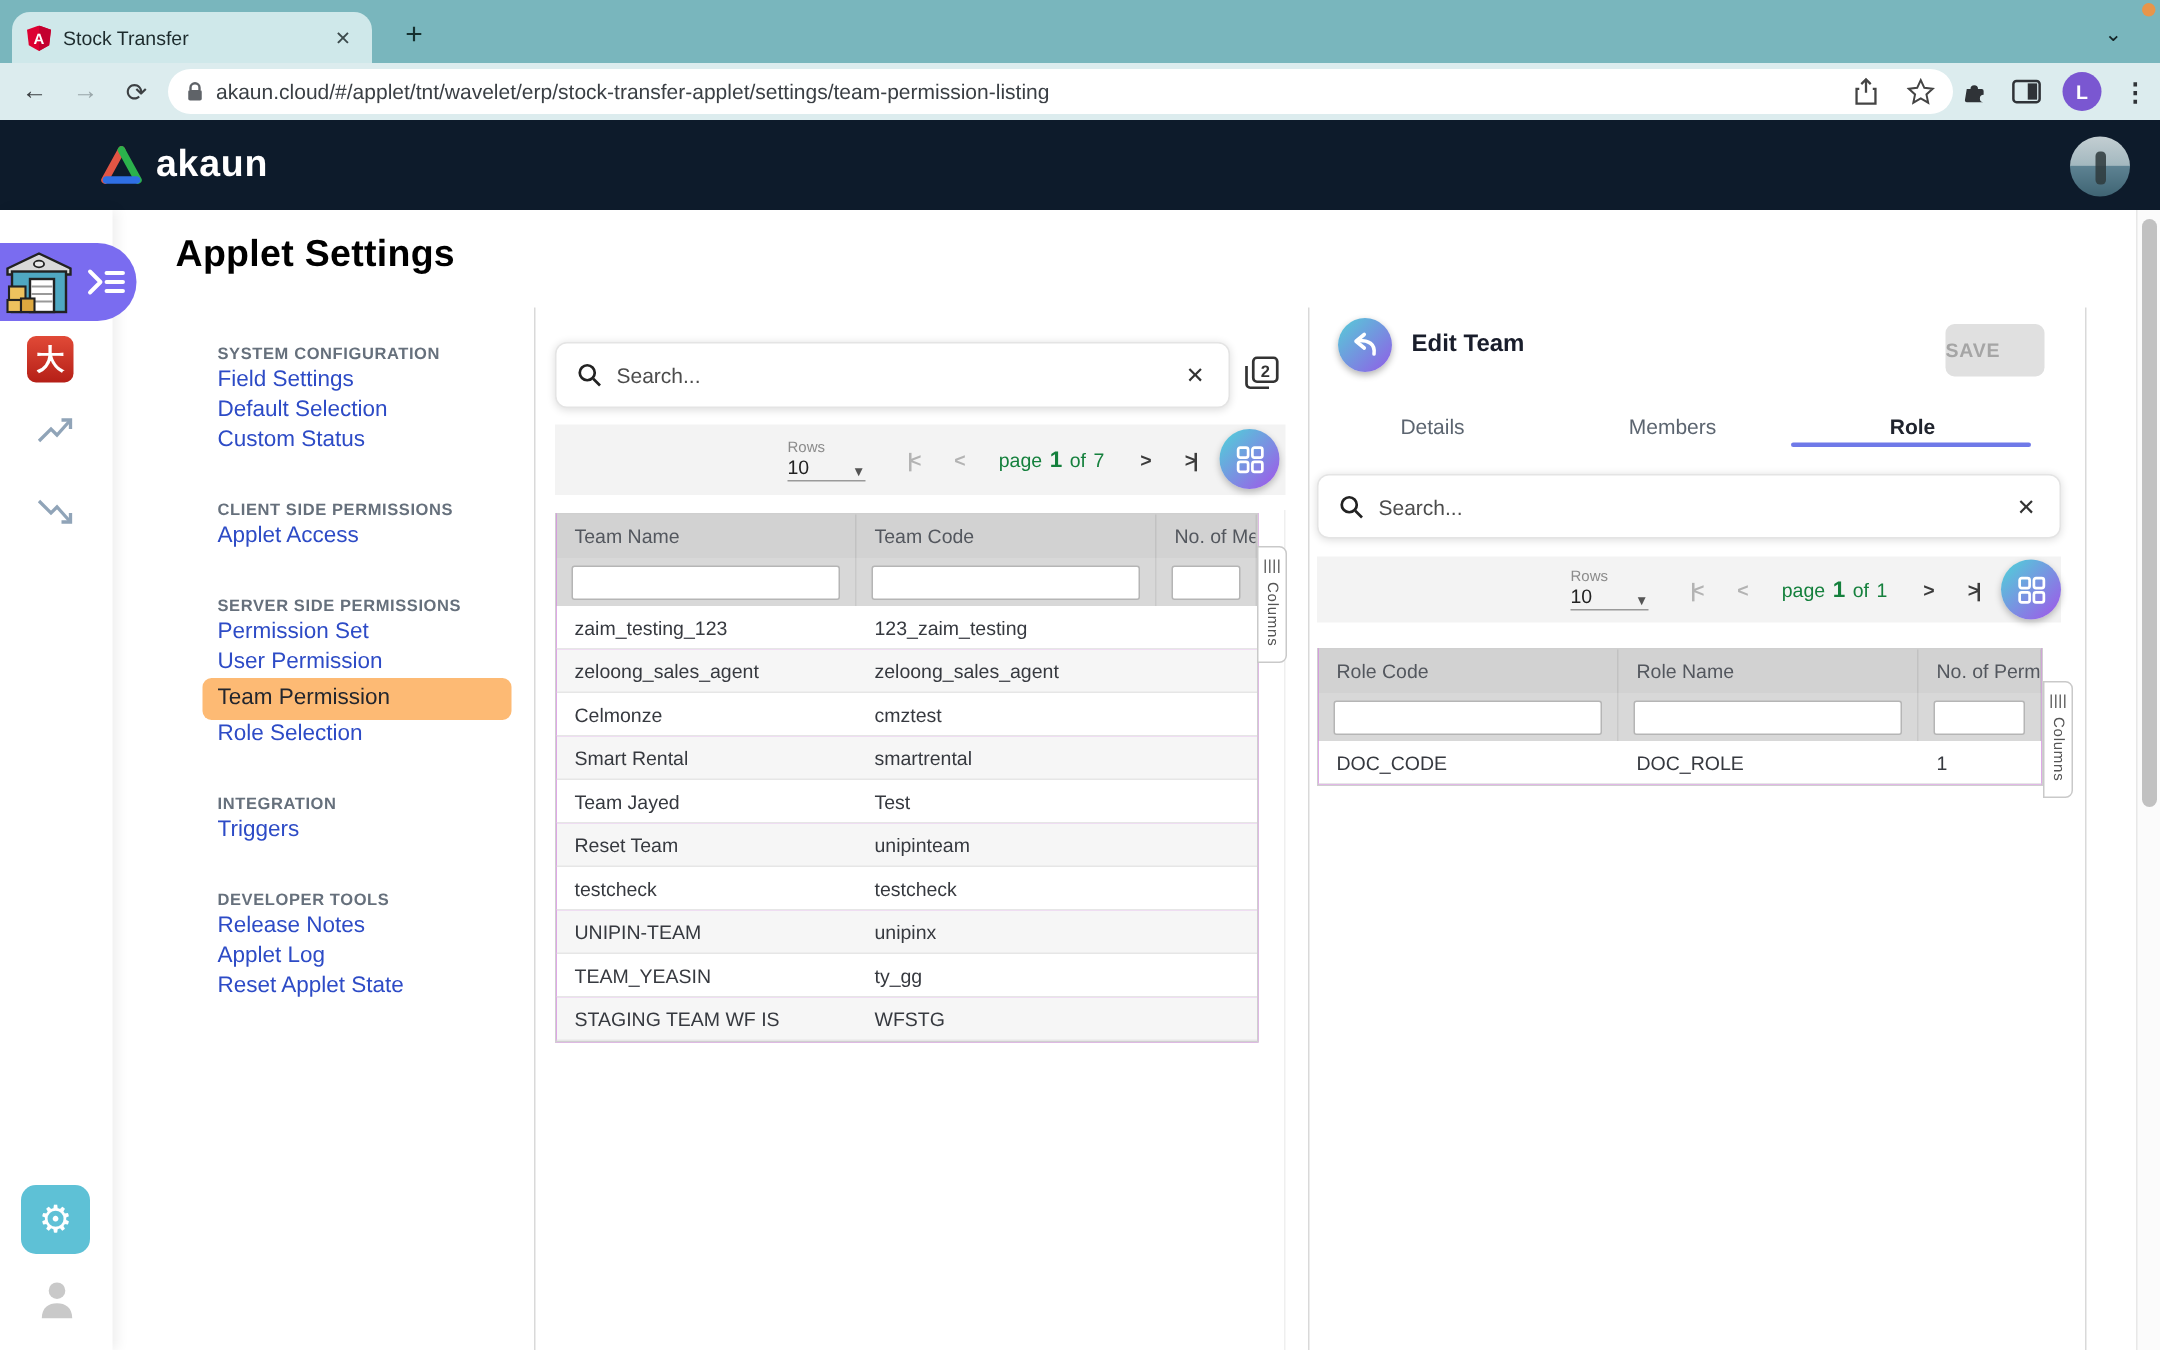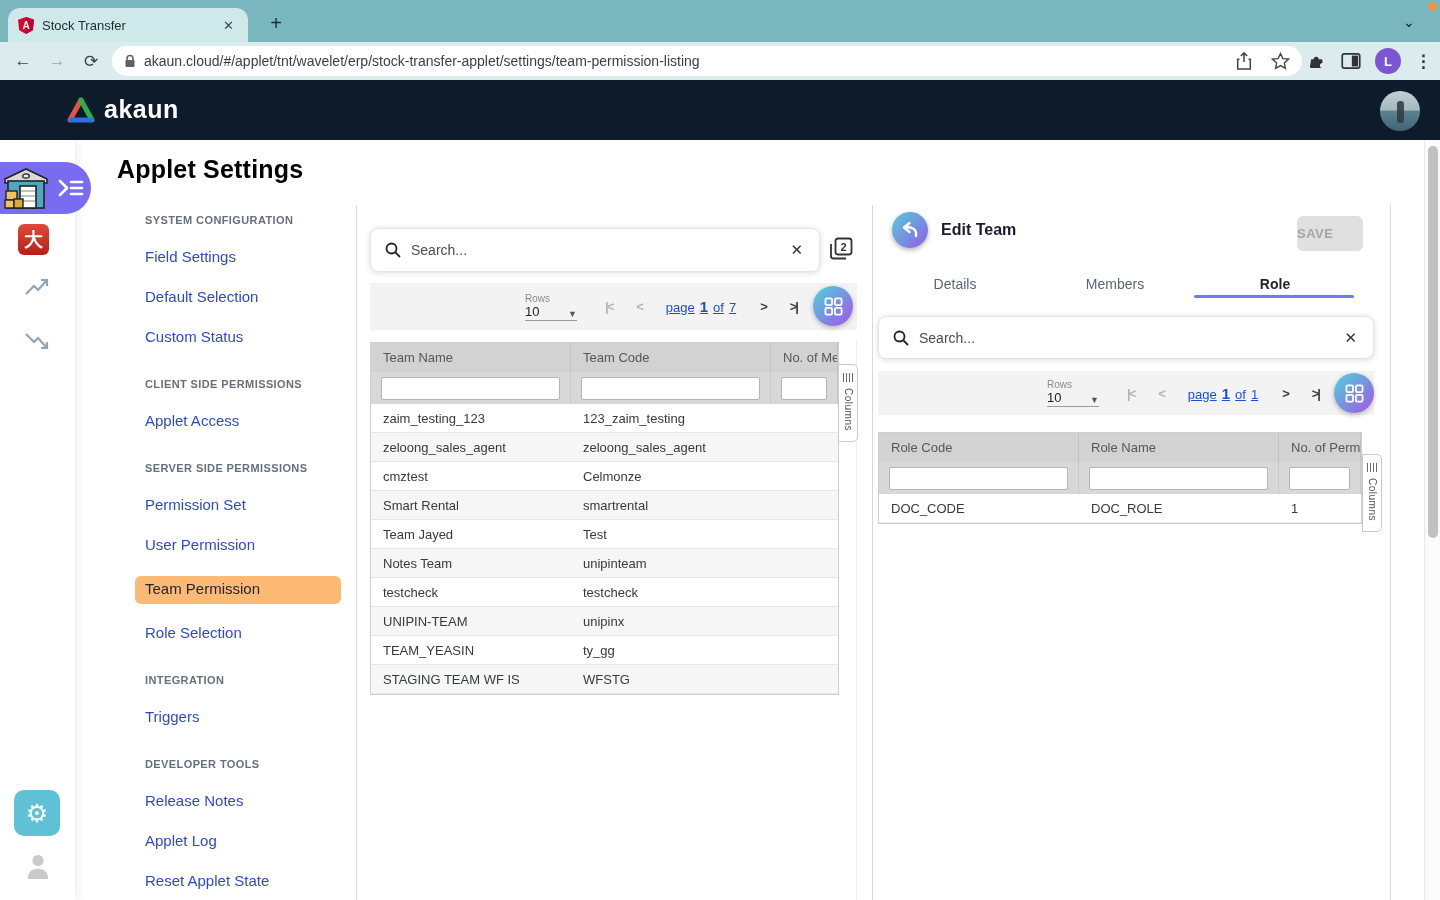--- a/index.html
+++ b/index.html
@@ -44,22 +44,22 @@
            background:linear-gradient(180deg,#e14a37,#b51f17);color:#fff;font-size:19px;font-weight:bold;
            display:flex;align-items:center;justify-content:center;}
   .gear-btn{position:absolute;left:14px;top:650px;width:46px;height:46px;border-radius:10px;background:#5ec1d6;
             color:#fff;font-size:25px;display:flex;align-items:center;justify-content:center;}
 
   
   .page-title{position:absolute;left:117px;top:155px;font-size:25px;font-weight:600;color:#000000;letter-spacing:.2px;}
 
   .settings-nav{position:absolute;left:145px;top:214px;width:210px;}
   .nav-header{font-size:11px;font-weight:bold;color:#66707c;letter-spacing:.4px;height:14px;margin-top:30px;}
-  .nav-header:first-child{margin-top:0;}
-  .nav-item{font-size:15px;color:#2d4bc6;height:20px;margin-top:20px;cursor:pointer;}
+  .nav-header:first-child{margin-top:16px;}
+  .nav-item{font-size:15px;color:#2d4bc6;height:20px;margin-top:0;cursor:pointer;}
   .nav-item.active{background:#fdba74;border-radius:6px;color:#23262e;font-weight:400;
                    padding:4px 10px;margin-left:-10px;width:186px;}
 
   .vline{position:absolute;top:205px;height:695px;width:1px;background:#d9d9d9;}
 
   
   .searchbox{position:absolute;height:44px;background:#fff;border:1px solid #e4e4e4;border-radius:8px;
              box-shadow:0 1px 6px rgba(0,0,0,.14);display:flex;align-items:center;padding:0 14px;box-sizing:border-box;}
   .searchbox input{border:none;outline:none;flex:1;font-size:14px;color:#333;margin-left:8px;
                    font-family:"Liberation Sans",sans-serif;background:transparent;}
@@ -69,21 +69,21 @@
   
   .pagi-strip{position:absolute;height:47px;background:#f3f3f3;display:flex;align-items:center;
               justify-content:flex-end;gap:24px;box-sizing:border-box;}
   .rows-box{display:flex;flex-direction:column;margin-right:4px;}
   .rows-label{font-size:10px;color:#8b8b8b;}
   .rows-select{width:52px;border-bottom:1px solid #9a9a9a;font-size:13px;color:#222;display:flex;
                justify-content:space-between;align-items:flex-end;padding-bottom:1px;cursor:pointer;}
   .dd-arrow{font-size:9px;color:#555;}
   .pg-ic{font-size:13px;font-weight:bold;color:#3c3c3c;letter-spacing:-2px;cursor:pointer;}
   .pg-ic.dim{color:#b3b3b3;}
-  .pg-text{font-size:13px;color:#1d4ed8;display:flex;gap:5px;align-items:flex-end;text-decoration:underline;}
+  .pg-text{font-size:13px;color:#15803d;display:flex;gap:5px;align-items:center;}
   .pg-text b{font-size:15px;}
   .grid-btn{position:absolute;top:3px;width:40px;height:40px;border-radius:50%;
             background:linear-gradient(135deg,#55c8da 10%,#9a60e8 90%);display:flex;align-items:center;
             justify-content:center;box-shadow:0 2px 5px rgba(0,0,0,.25);cursor:pointer;}
 
   
   .dtable{position:absolute;border:1px solid #cfcfcf;border-top:none;overflow:hidden;background:#d946ef;}
   .trow{display:grid;grid-template-columns:200px 200px 1fr;}
   .thead{background:#d2d2d2;height:29px;border-top:1px solid #cfcfcf;}
   .thead .tcell{font-size:13px;color:#53575e;display:flex;align-items:center;padding-left:12px;
@@ -320,36 +320,36 @@
         <div class="tcell">zaim_testing_123</div>
         <div class="tcell">123_zaim_testing</div>
         <div class="tcell"></div>
       </div>
       <div class="trow tdata alt">
         <div class="tcell">zeloong_sales_agent</div>
         <div class="tcell">zeloong_sales_agent</div>
         <div class="tcell"></div>
       </div>
       <div class="trow tdata">
+        <div class="tcell">Celmonze</div>
         <div class="tcell">cmztest</div>
-        <div class="tcell">Celmonze</div>
         <div class="tcell"></div>
       </div>
       <div class="trow tdata alt">
         <div class="tcell">Smart Rental</div>
         <div class="tcell">smartrental</div>
         <div class="tcell"></div>
       </div>
       <div class="trow tdata">
         <div class="tcell">Team Jayed</div>
         <div class="tcell">Test</div>
         <div class="tcell"></div>
       </div>
       <div class="trow tdata alt">
-        <div class="tcell">Notes Team</div>
+        <div class="tcell">Reset Team</div>
         <div class="tcell">unipinteam</div>
         <div class="tcell"></div>
       </div>
       <div class="trow tdata">
         <div class="tcell">testcheck</div>
         <div class="tcell">testcheck</div>
         <div class="tcell"></div>
       </div>
       <div class="trow tdata alt">
         <div class="tcell">UNIPIN-TEAM</div>

